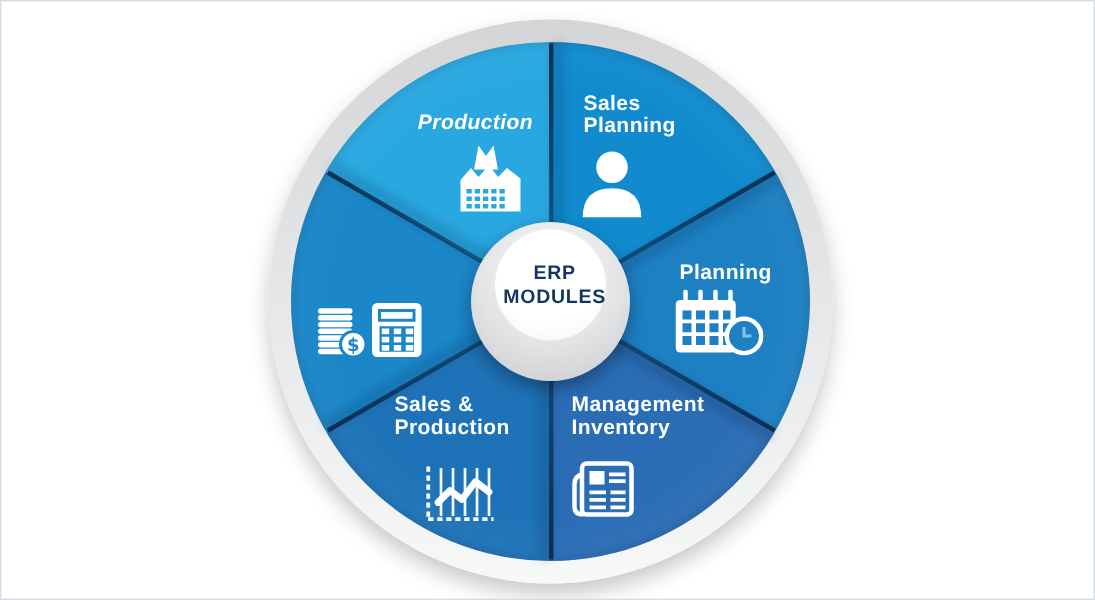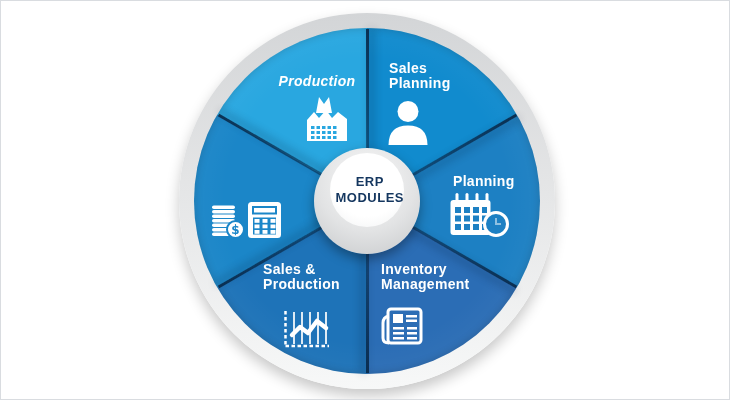--- a/index.html
+++ b/index.html
@@ -81,22 +81,22 @@
     <div>Production</div>
   </div>
   <div class="seg-label" style="left:388px;top:60px;">
     <div>Sales</div>
     <div>Planning</div>
   </div>
   <div class="seg-label" style="left:452px;top:173px;">
     <div>Planning</div>
   </div>
   <div class="seg-label" style="left:380px;top:261px;">
+    <div>Management</div>
     <div>Inventory</div>
-    <div>Management</div>
   </div>
   <div class="seg-label" style="left:262px;top:261px;">
     <div>Sales &amp;</div>
     <div>Production</div>
   </div>
   <div class="seg-label" style="left:205px;top:157px;">
   </div>
 
   <div class="icon" style="left: 305px; top: 95px; color: rgb(41, 167, 224);">
     <svg width="42" height="46" viewBox="0 0 42 46">

